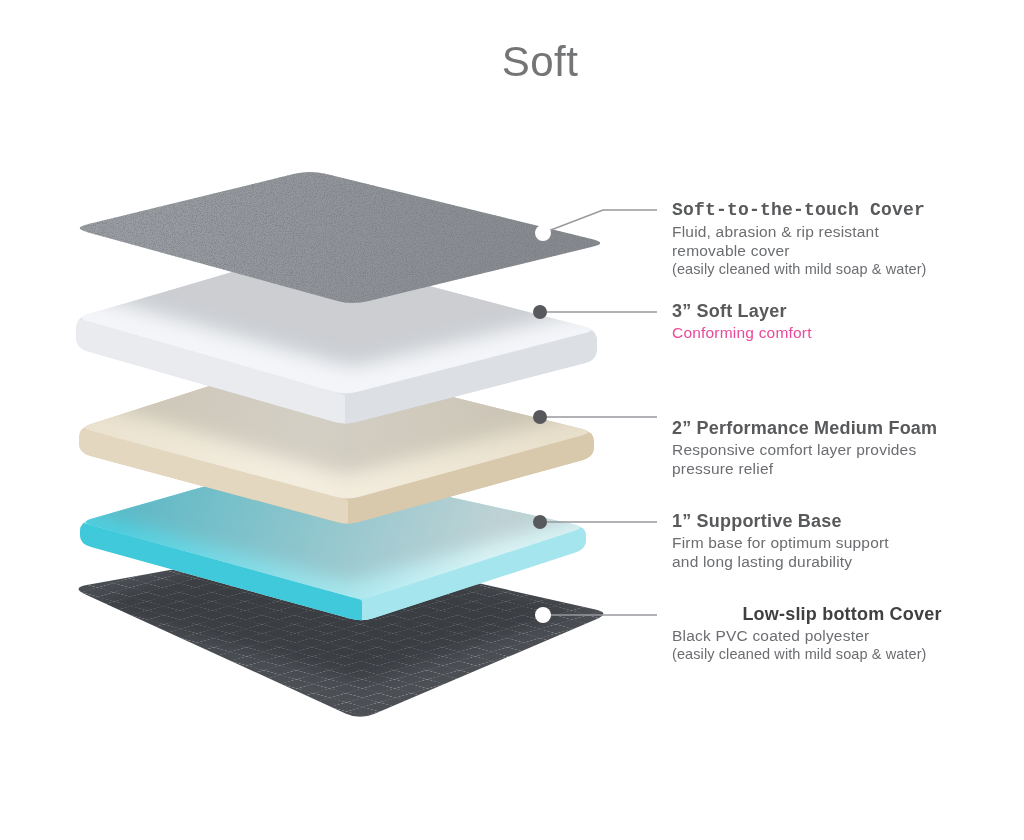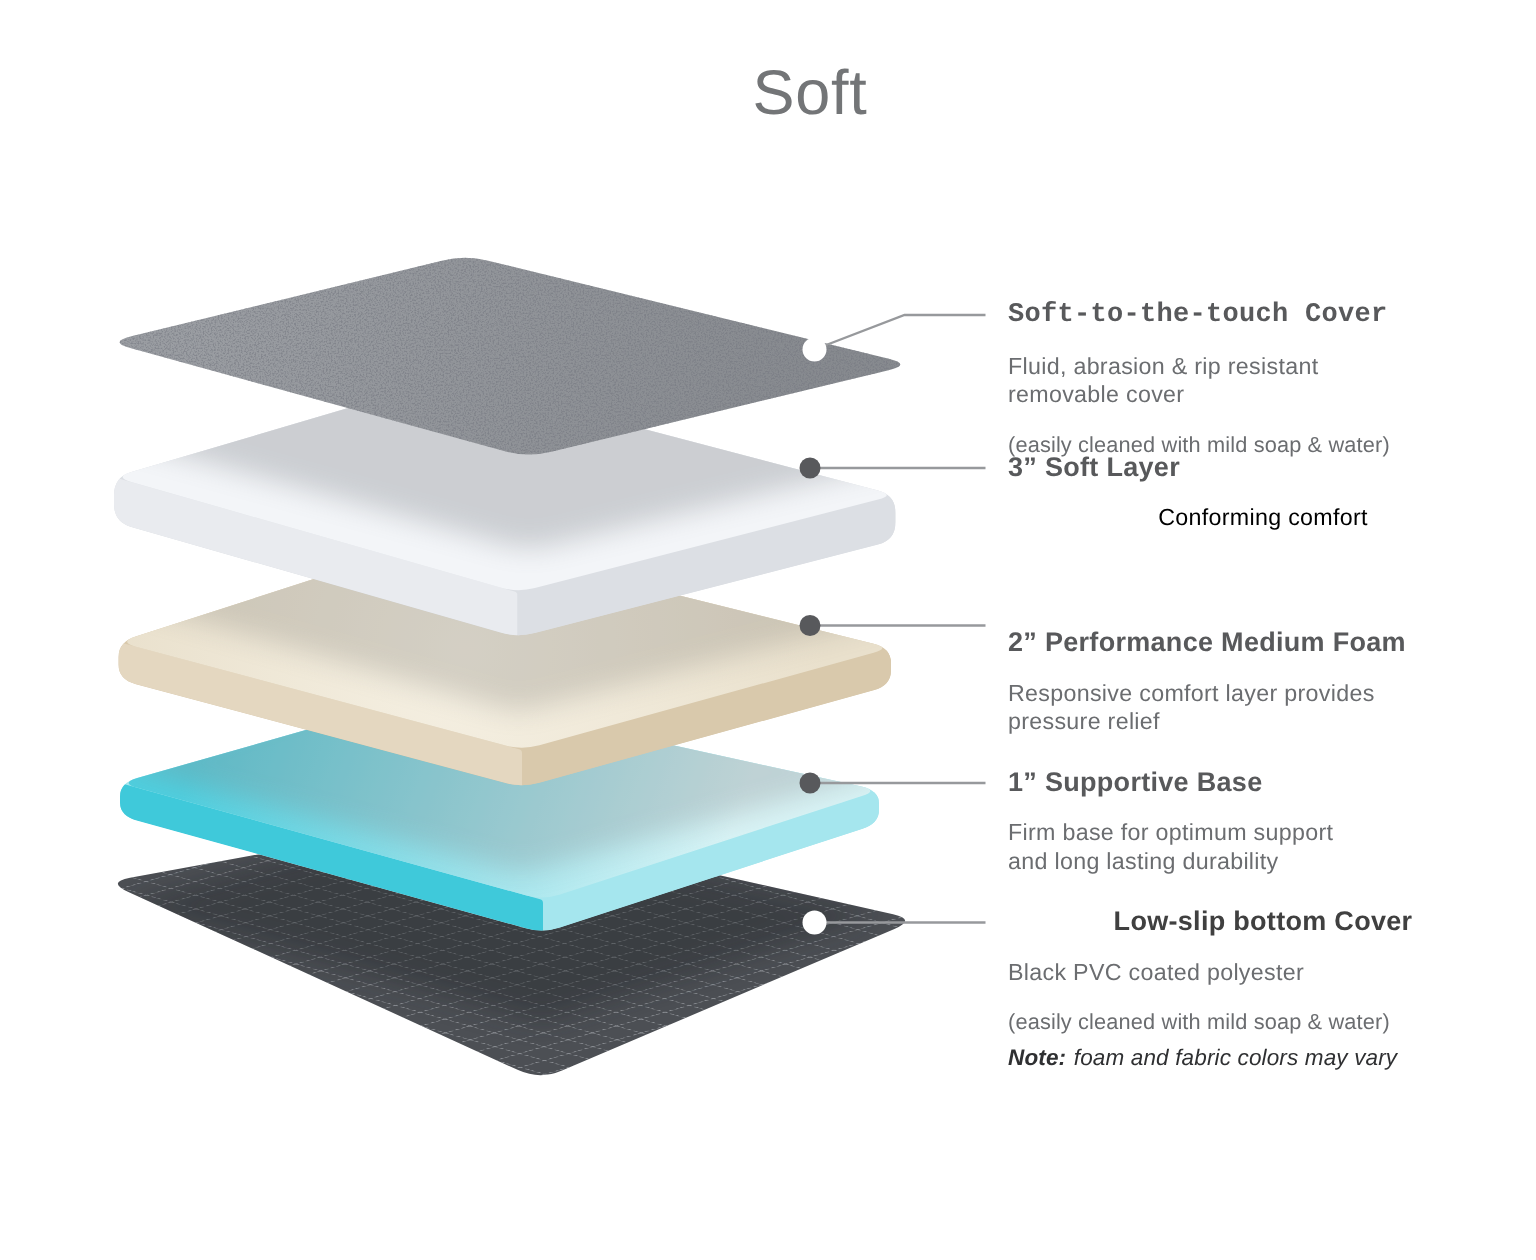--- a/index.html
+++ b/index.html
@@ -9,22 +9,22 @@
   }
   .stage{position:absolute;inset:0;width:1024px;height:840px;}
   .title{
     position:absolute;top:38px;left:0;width:1024px;text-align:center;
     font-size:42px;font-weight:400;letter-spacing:.5px;padding-left:28px;
   }
   svg.diagram{position:absolute;left:0;top:0;width:1024px;height:840px;display:block;}
   .lead{fill:none;stroke-width:1.6px;}
   .ann{position:absolute;left:672px;width:340px;}
   .ann-h{font-size:18px;font-weight:700;line-height:21px;letter-spacing:.2px;}
-  .ann-b{font-size:15.5px;line-height:19px;margin-top:14px;white-space:pre-line;letter-spacing:.2px;}
-  .ann-f{font-size:14.5px;line-height:17px;margin-top:16px;letter-spacing:.1px;}
+  .ann-b{font-size:15.5px;line-height:19px;margin-top:1px;white-space:pre-line;letter-spacing:.2px;}
+  .ann-f{font-size:14.5px;line-height:17px;margin-top:1px;letter-spacing:.1px;}
   .note{position:absolute;left:672px;top:697px;font-size:15px;font-style:italic;letter-spacing:.1px;}
   .note .nl{font-weight:700;margin-right:5px;}
 </style>
 </head>
 <body>
 
 <div class="stage">
 
   <div class="title" style="color: rgb(115, 117, 119);">Soft</div>
 
@@ -155,38 +155,35 @@
 
   <div class="ann" style="top:200px">
     <div class="ann-h" style="color: rgb(88, 89, 91); font-family: Liberation Mono, monospace;">Soft-to-the-touch Cover</div>
     <div class="ann-b" style="color: rgb(107, 109, 112);">Fluid, abrasion &amp; rip resistant
 removable cover</div>
     <div class="ann-f" style="color: rgb(107, 109, 112);">(easily cleaned with mild soap &amp; water)</div>
   </div>
 
   <div class="ann" style="top:301px">
     <div class="ann-h" style="color: rgb(88, 89, 91);">3” Soft Layer</div>
-    <div class="ann-b" style="color: #000000; text-align: center;">Conforming comfort</div>
+    <div class="ann-b" style="color: #ec4899;">Conforming comfort</div>
   </div>
 
   <div class="ann" style="top:406px">
     <div class="ann-h" style="color: rgb(88, 89, 91); margin-top: 12px;">2” Performance Medium Foam</div>
     <div class="ann-b" style="color: rgb(107, 109, 112);">Responsive comfort layer provides
 pressure relief</div>
   </div>
 
   <div class="ann" style="top:511px">
     <div class="ann-h" style="color: rgb(88, 89, 91);">1” Supportive Base</div>
     <div class="ann-b" style="color: rgb(107, 109, 112);">Firm base for optimum support
 and long lasting durability</div>
   </div>
 
   <div class="ann" style="top:604px">
     <div class="ann-h" style="color: #404040; text-align: center;">Low-slip bottom Cover</div>
     <div class="ann-b" style="color: rgb(107, 109, 112);">Black PVC coated polyester</div>
     <div class="ann-f" style="color: rgb(107, 109, 112);">(easily cleaned with mild soap &amp; water)</div>
   </div>
 
-  <div class="note" style="color: rgb(47, 48, 50);">
-    <span class="nl">Note:</span><span>foam and fabric colors may vary</span>
-  </div>
 
 </div>
 
 </body></html>

